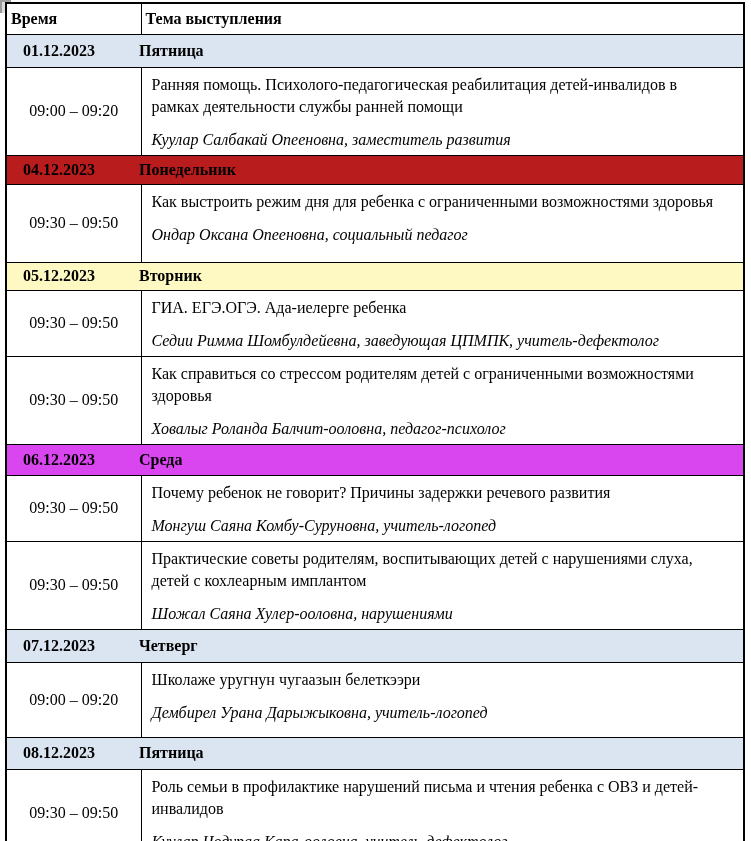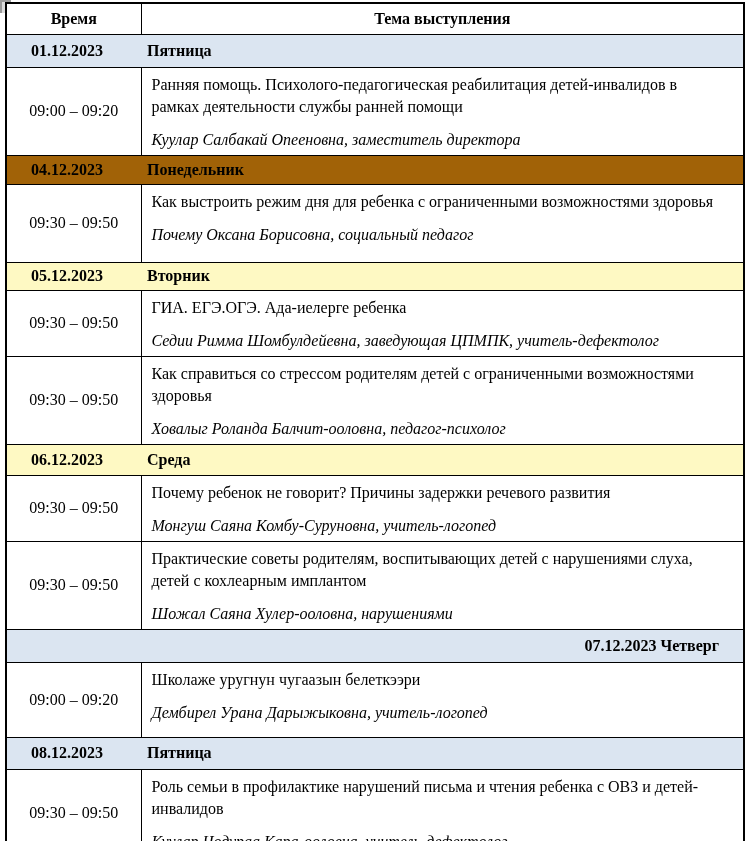--- a/index.html
+++ b/index.html
@@ -33,31 +33,30 @@
   table.doc-table, .doc-table td {
     border: 1.5px solid #000;
   }
   table.doc-table { border-width: 2.5px; }
   col.time-col { width: 135px; }
 
   
   .header-row td {
     font-weight: bold;
     font-size: 16px;
-    text-align: center;
     vertical-align: middle;
     padding: 2px 4px;
   }
 
   
   .date-row td {
     font-weight: bold;
     font-size: 16px;
     vertical-align: middle;
-    padding: 3px 24px;
+    padding: 3px 16px;
   }
   .date-row .date-value {
     display: inline-block;
     min-width: 112px;
   }
 
   
   .time-cell {
     text-align: center;
     vertical-align: middle;
@@ -96,35 +95,35 @@
     <tr class="date-row" style="height:33px">
       <td colspan="2" style="background: rgb(219, 229, 241);">
         <span class="date-value">01.12.2023</span>
         <span class="weekday-value">Пятница</span>
       </td>
     </tr>
     <tr class="session-row" style="height:85px">
       <td class="time-cell">09:00 – 09:20</td>
       <td class="topic-cell">
         <p class="topic">Ранняя помощь. Психолого-педагогическая реабилитация детей-инвалидов в рамках деятельности службы ранней помощи</p>
-        <p class="speaker">Куулар Салбакай Опееновна, заместитель директора</p>
+        <p class="speaker">Куулар Салбакай Опееновна, заместитель развития</p>
       </td>
     </tr>
 
     <tr class="date-row" style="height:29px">
-      <td colspan="2" style="background: #a16207;">
+      <td colspan="2" style="background: #b91c1c;">
         <span class="date-value">04.12.2023</span>
         <span class="weekday-value">Понедельник</span>
       </td>
     </tr>
     <tr class="session-row" style="height:78px">
       <td class="time-cell">09:30 – 09:50</td>
       <td class="topic-cell">
         <p class="topic">Как выстроить режим дня для ребенка с ограниченными возможностями здоровья</p>
-        <p class="speaker">Почему Оксана Борисовна, социальный педагог</p>
+        <p class="speaker">Ондар Оксана Опееновна, социальный педагог</p>
       </td>
     </tr>
 
     <tr class="date-row" style="height:28px">
       <td colspan="2" style="background: #fef9c3;">
         <span class="date-value">05.12.2023</span>
         <span class="weekday-value">Вторник</span>
       </td>
     </tr>
     <tr class="session-row" style="height:64px">
@@ -136,42 +135,42 @@
     </tr>
     <tr class="session-row" style="height:86px">
       <td class="time-cell">09:30 – 09:50</td>
       <td class="topic-cell">
         <p class="topic">Как справиться со стрессом родителям детей с ограниченными возможностями здоровья</p>
         <p class="speaker">Ховалыг Роланда Балчит-ооловна, педагог-психолог</p>
       </td>
     </tr>
 
     <tr class="date-row" style="height:31px">
-      <td colspan="2" style="background: #fef9c3; margin-left: 20px;">
+      <td colspan="2" style="background: #d946ef; margin-left: 20px;">
         <span class="date-value">06.12.2023</span>
         <span class="weekday-value">Среда</span>
       </td>
     </tr>
     <tr class="session-row" style="height:65px">
       <td class="time-cell">09:30 – 09:50</td>
       <td class="topic-cell">
         <p class="topic">Почему ребенок не говорит? Причины задержки речевого развития</p>
         <p class="speaker">Монгуш Саяна Комбу-Суруновна, учитель-логопед</p>
       </td>
     </tr>
     <tr class="session-row" style="height:85px">
       <td class="time-cell">09:30 – 09:50</td>
       <td class="topic-cell">
         <p class="topic">Практические советы родителям, воспитывающих детей с нарушениями слуха, детей с кохлеарным имплантом</p>
         <p class="speaker">Шожал Саяна Хулер-ооловна, нарушениями</p>
       </td>
     </tr>
 
     <tr class="date-row" style="height:33px">
-      <td colspan="2" style="background: rgb(219, 229, 241); text-align: right;">
+      <td colspan="2" style="background: rgb(219, 229, 241);">
         <span class="date-value">07.12.2023</span>
         <span class="weekday-value">Четверг</span>
       </td>
     </tr>
     <tr class="session-row" style="height:75px">
       <td class="time-cell">09:00 – 09:20</td>
       <td class="topic-cell">
         <p class="topic">Школаже уругнун чугаазын белеткээри</p>
         <p class="speaker">Дембирел Урана Дарыжыковна, учитель-логопед</p>
       </td>

